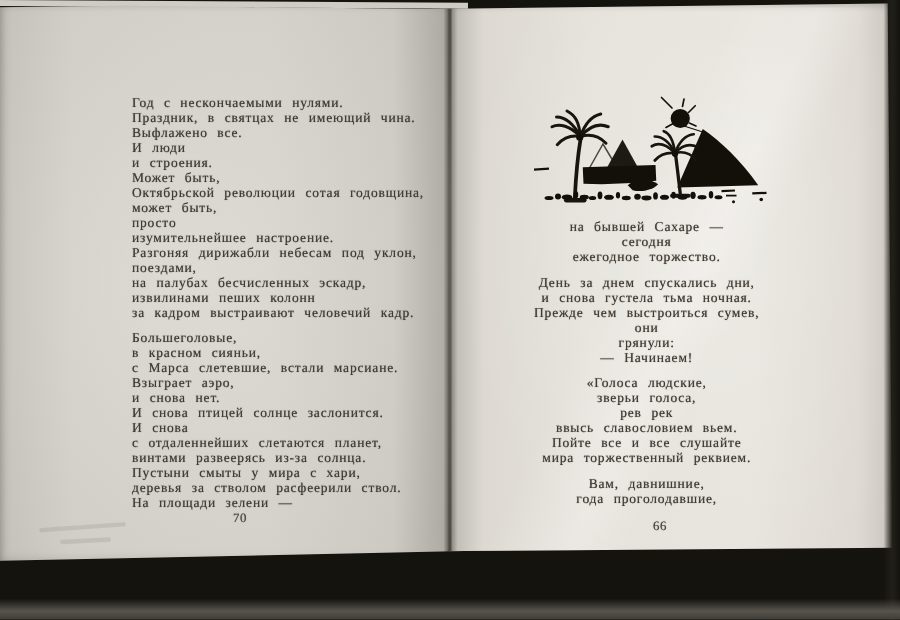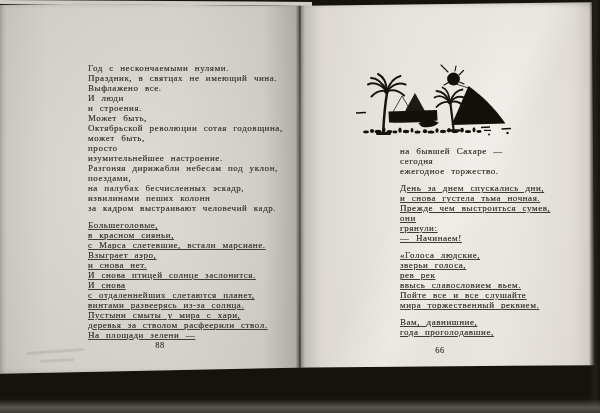--- a/index.html
+++ b/index.html
@@ -31,22 +31,22 @@
   .bottom-shadow{position:absolute;left:0;bottom:0;width:600px;height:14px;
     background:linear-gradient(rgba(70,68,62,.0),#56544c 60%,#3f3d37);}
   .right-dark{position:absolute;right:0;top:0;width:11px;height:413px;
     background:linear-gradient(90deg,rgba(20,19,14,0),#211f1a 55%,#14130e);}
 
   
   .poem{position:absolute;color:#413c33;font-size:9px;line-height:10px;
     letter-spacing:.55px;word-spacing:3.6px;white-space:pre;
     text-shadow:0 0 .6px rgba(65,60,51,.75);}
   .poem-left{left:88px;top:63px;}
-  .poem-right{left:400px;top:146px;}
-  .stanza + .stanza{margin-top:7px;text-decoration:underline;}
+  .poem-right{left:356px;top:146px;text-align:center;}
+  .stanza + .stanza{margin-top:7px;}
   .pagenum{position:absolute;width:22px;text-align:center;color:#4a453c;
     font-size:8.5px;letter-spacing:.5px;text-shadow:0 0 .6px rgba(65,60,51,.7);}
   .pagenum-left{left:149px;top:340px;}
   .pagenum-right{left:429px;top:345px;}
 
   
   .illo{position:absolute;left:350px;top:56px;width:172px;height:84px;}
 
   
   .smudge{position:absolute;background:rgba(110,105,95,.16);border-radius:2px;}
@@ -58,21 +58,21 @@
 
 <div class="stage">
   <div class="sheet-edge"></div>
 
   <div class="book">
     <div class="left-vignette"></div>
     <div class="page-sheen"></div>
     <div class="gutter-line"></div>
 
     <div class="poem poem-left"><div class="stanza"><div class="line">Год с нескончаемыми нулями.</div><div class="line">Праздник, в святцах не имеющий чина.</div><div class="line">Выфлажено все.</div><div class="line">И люди</div><div class="line">и строения.</div><div class="line">Может быть,</div><div class="line">Октябрьской революции сотая годовщина,</div><div class="line">может быть,</div><div class="line">просто</div><div class="line">изумительнейшее настроение.</div><div class="line">Разгоняя дирижабли небесам под уклон,</div><div class="line">поездами,</div><div class="line">на палубах бесчисленных эскадр,</div><div class="line">извилинами пеших колонн</div><div class="line">за кадром выстраивают человечий кадр.</div></div><div class="stanza"><div class="line">Большеголовые,</div><div class="line">в красном сияньи,</div><div class="line">с Марса слетевшие, встали марсиане.</div><div class="line">Взыграет аэро,</div><div class="line">и снова нет.</div><div class="line">И снова птицей солнце заслонится.</div><div class="line">И снова</div><div class="line">с отдаленнейших слетаются планет,</div><div class="line">винтами развеерясь из-за солнца.</div><div class="line">Пустыни смыты у мира с хари,</div><div class="line">деревья за стволом расфеерили ствол.</div><div class="line">На площади зелени —</div></div></div>
-    <div class="pagenum pagenum-left">88</div>
+    <div class="pagenum pagenum-left">70</div>
     <div class="smudge smudge1"></div>
     <div class="smudge smudge2"></div>
 
     <svg class="illo" viewBox="350 56 172 84">
       <g fill="#131009" stroke="none">
 
         <g>
           <circle cx="453.5" cy="79" r="6.4"></circle>
           <g stroke="#131009" stroke-width="1.1" stroke-linecap="round">
             <path d="M441,65 L448,72" fill="none"></path>

